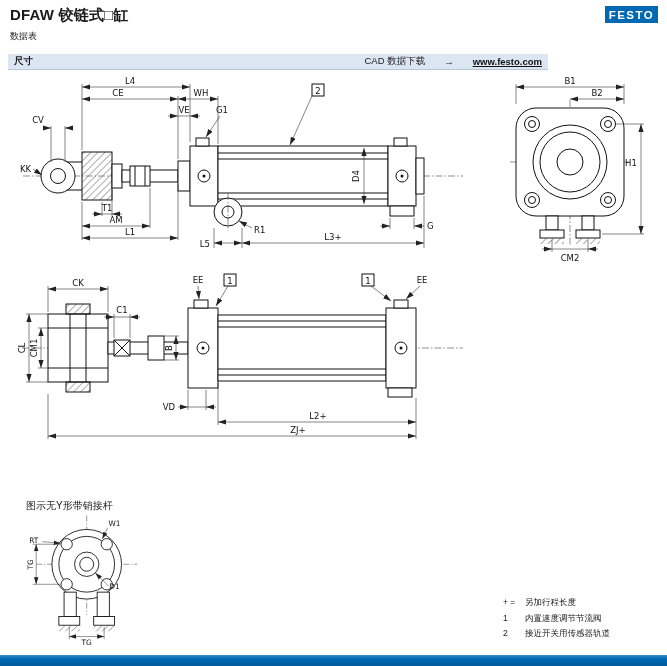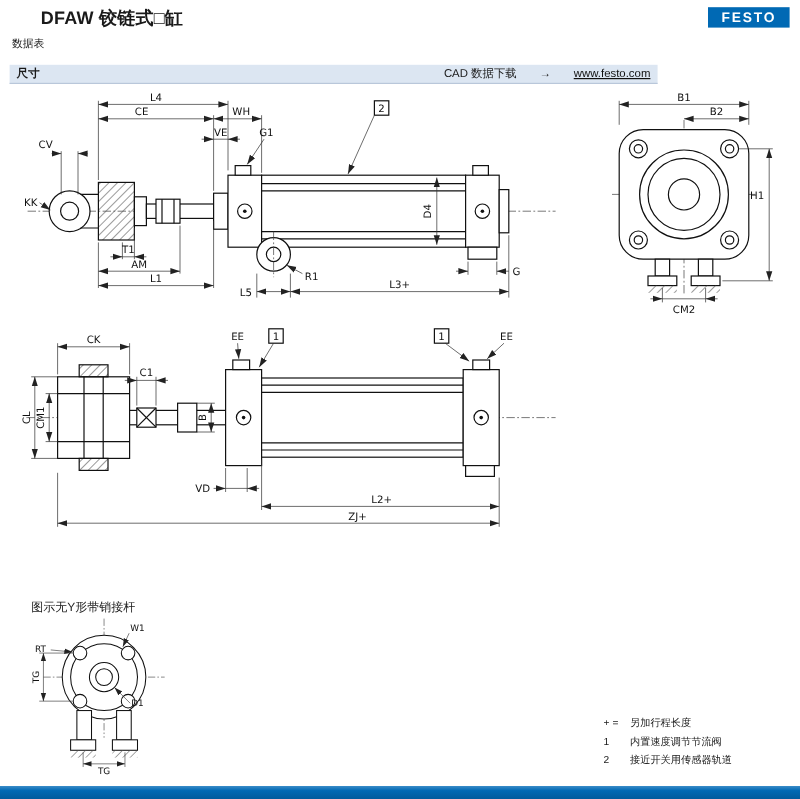--- a/index.html
+++ b/index.html
@@ -1,29 +1,29 @@
 <!DOCTYPE html>
 <html><head>
 <meta charset="utf-8">
 <style>
   * { margin:0; padding:0; box-sizing:border-box; }
   html,body { width:667px; height:666px; }
   body { position:relative; background:#fff; font-family:"Liberation Sans","DejaVu Sans",sans-serif; color:#1a1a1a; overflow:hidden; }
   .abs { position:absolute; }
-  #title { left:10px; top:6px; font-size:15px; font-weight:bold; letter-spacing:.2px;margin-left:24px; }
+  #title { left:10px; top:6px; font-size:15px; font-weight:bold; letter-spacing:.2px; }
   #subtitle { left:10px; top:30px; font-size:9px; }
-  #logo { right:9px; top:6px; width:68px; height:17px; background:#0069b4; color:#fff;
+  #logo { right:9px; top:6px; width:53px; height:17px; background:#0069b4; color:#fff;
           font-weight:bold; font-size:11.5px; letter-spacing:1.5px;
           display:flex; align-items:center; justify-content:center; }
   #sectionbar { left:8px; top:54px; width:540px; height:16px; background:#dce6f2;
           border-bottom:1px solid #b9c7da; display:flex; align-items:center; padding:0 6px; font-size:9.5px; }
   #sectionbar .left { font-weight:bold; }
   #sectionbar .right { margin-left:auto; display:flex; gap:19px; align-items:center; }
   #sectionbar .arrow { font-weight:bold; }
-  #cad-link { font-weight:normal; text-decoration:underline; color:#111; }
+  #cad-link { font-weight:bold; text-decoration:underline; color:#111; }
   svg { position:absolute; }
   svg text { font-family:"DejaVu Sans",sans-serif; font-size:8.5px; fill:#111; }
   .geo  { stroke:#111; stroke-width:1; fill:none; }
   .geow { stroke:#111; stroke-width:1; fill:#fff; }
   .hatch{ stroke:#111; stroke-width:1; fill:url(#hatch); }
   .dim  { stroke:#333; stroke-width:.6; fill:none; }
   .cl   { stroke:#444; stroke-width:.6; stroke-dasharray:7 2 1.5 2; fill:none; }
   #caption4 { left:26px; top:499px; font-size:10px; }
   #legend { left:503px; top:597px; font-size:8.5px; }
   #legend .row { display:flex; margin-bottom:3.5px; }

